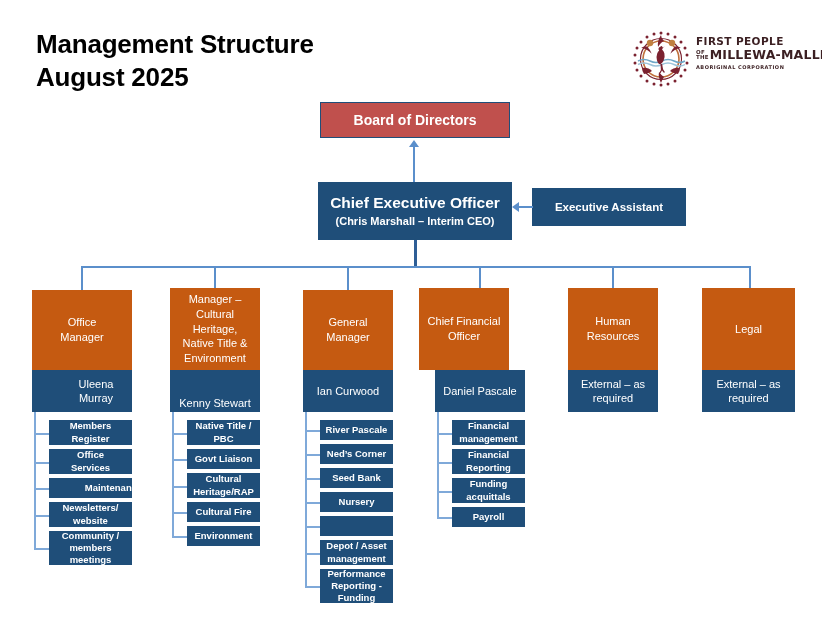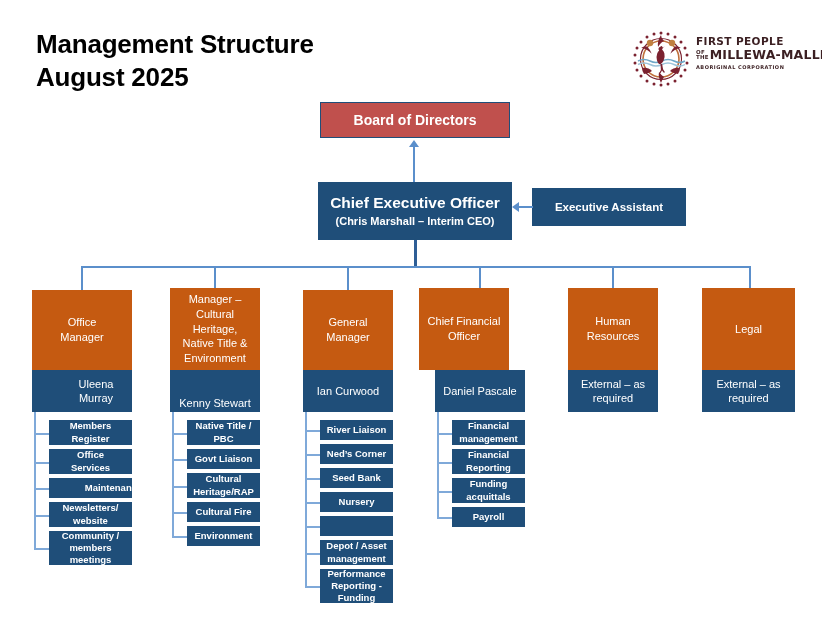--- a/index.html
+++ b/index.html
@@ -291,21 +291,21 @@
       <div class="ln ln-h ln-thin" style="left:172px;top:512px;width:15px;"></div>
       <div class="ln ln-h ln-thin" style="left:172px;top:536px;width:15px;"></div>
       <div class="box box-role" style="left:303px;top:290px;width:90px;height:80px;">
         <span style="white-space: pre-line;">General
 Manager</span>
       </div>
       <div class="box box-name" style="left:303px;top:370px;width:90px;height:42px;text-align:right;">
         <span style="white-space: pre-line;">Ian Curwood</span>
       </div>
       <div class="box box-sub" style="left:320px;top:420px;width:73px;height:20px;">
-        <span style="white-space: pre-line;">River Liaison</span>
+        <span style="white-space: pre-line;">River Pascale</span>
       </div>
       <div class="box box-sub" style="left:320px;top:444px;width:73px;height:20px;">
         <span style="white-space: pre-line;">Ned’s Corner</span>
       </div>
       <div class="box box-sub" style="left:320px;top:468px;width:73px;height:20px;">
         <span style="white-space: pre-line;">Seed Bank</span>
       </div>
       <div class="box box-sub" style="left:320px;top:492px;width:73px;height:20px;">
         <span style="white-space: pre-line;">Nursery</span>
       </div>

